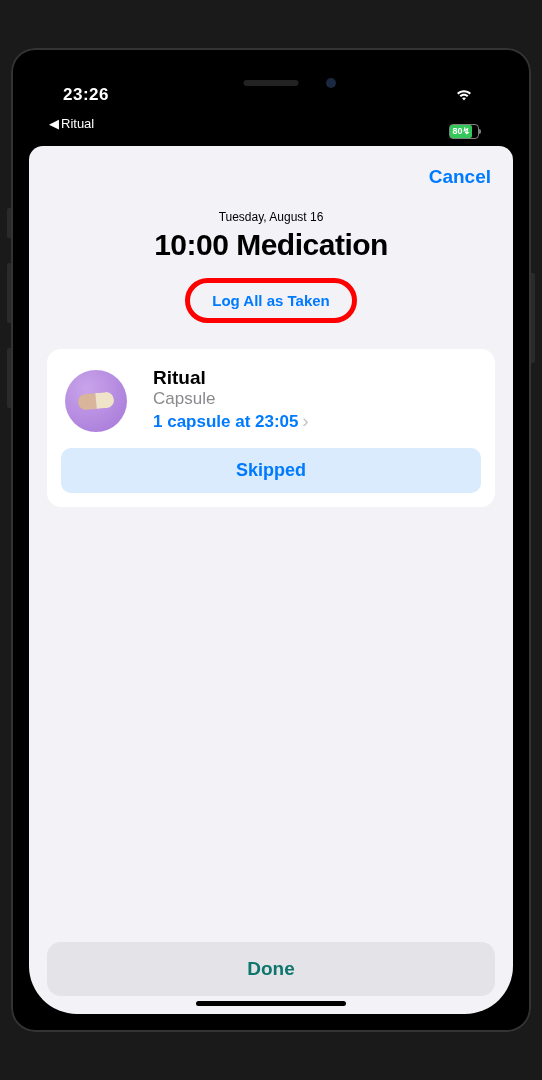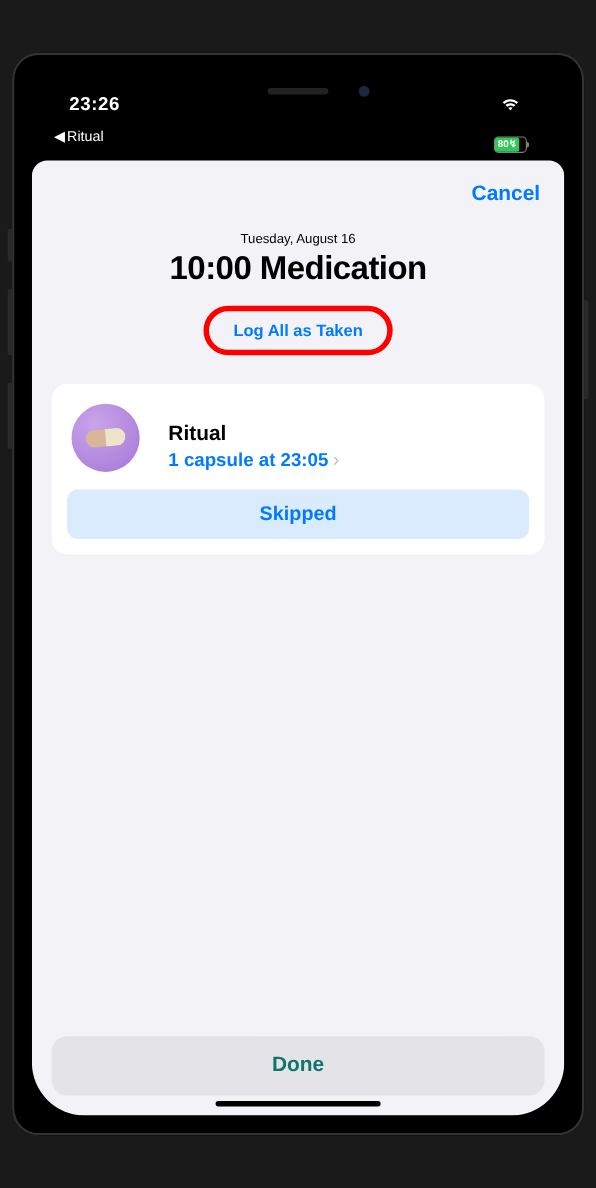--- a/index.html
+++ b/index.html
@@ -396,20 +396,21 @@
       <div class="med-card">
         <div class="med-row">
           <div class="med-icon">
             <div class="capsule-shape">
               <div class="capsule-left"></div>
               <div class="capsule-right"></div>
             </div>
           </div>
           <div class="med-info">
             <div class="med-name">Ritual</div>
+            <div class="med-type">Capsule</div>
             <div class="med-dose">
               <span>1 capsule at 23:05</span>
               <span class="chevron">›</span>
             </div>
           </div>
         </div>
         <div class="action-row">
           <button class="action-btn">Skipped</button>
         </div>
       </div>

